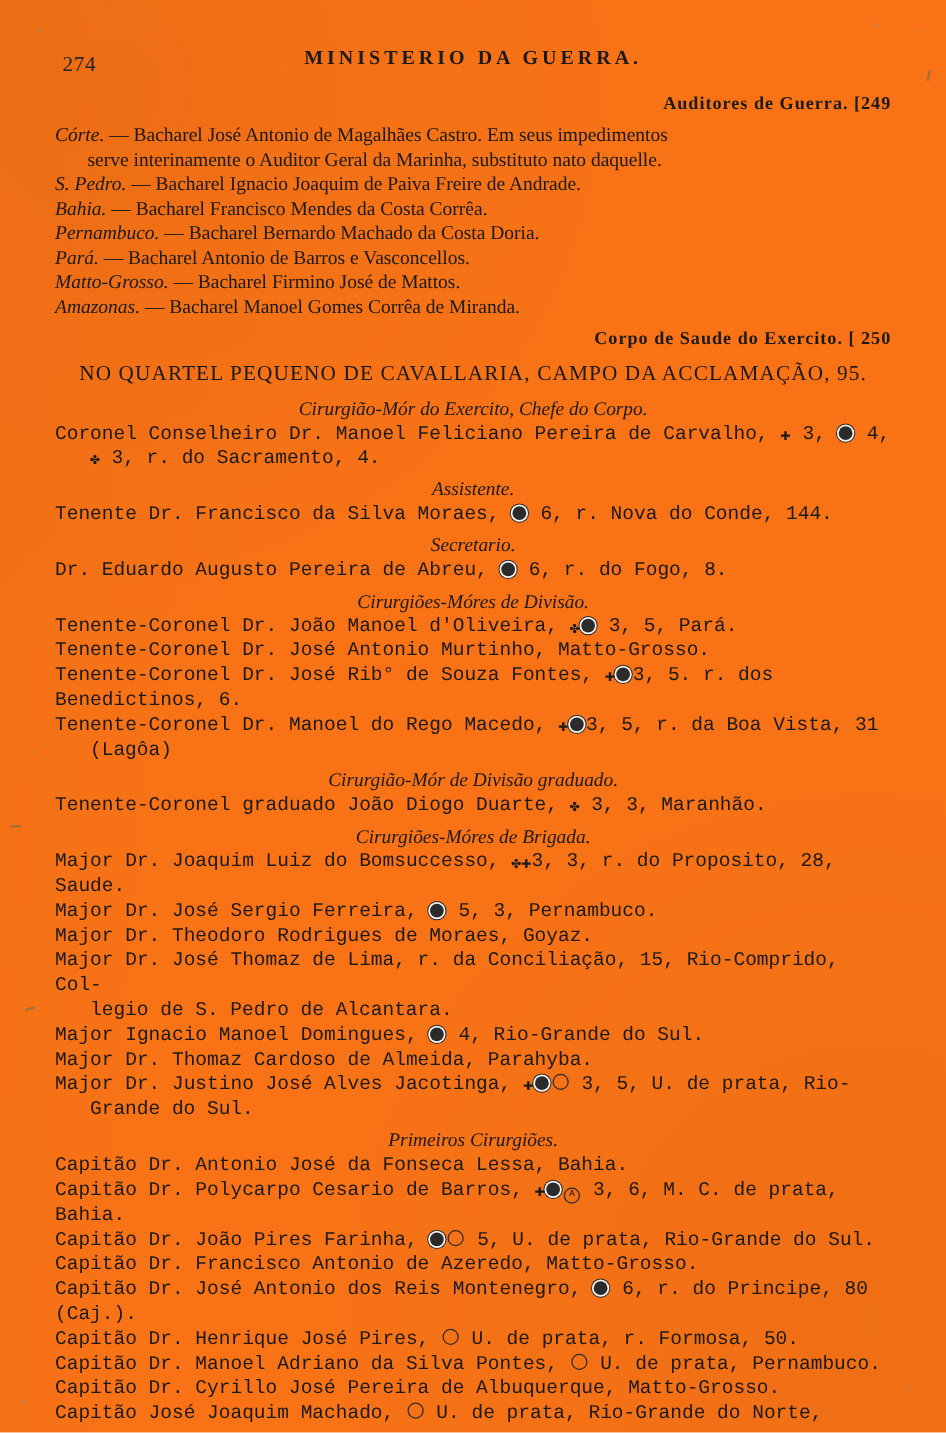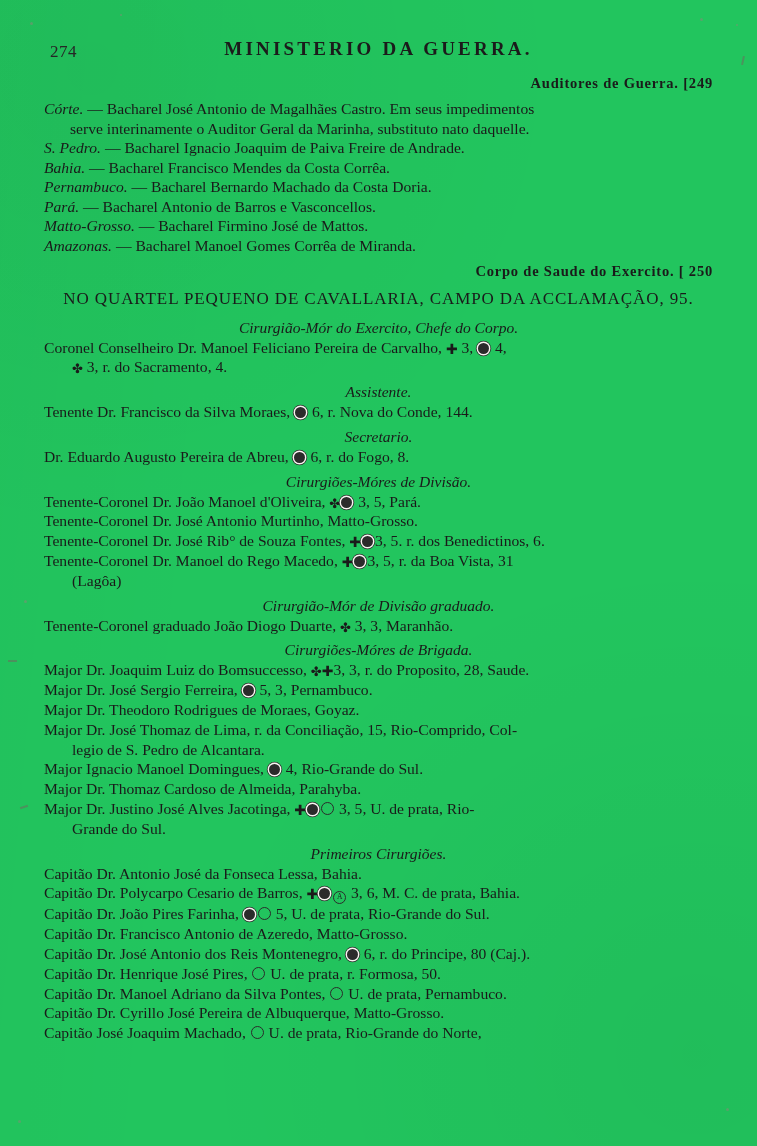--- a/index.html
+++ b/index.html
@@ -4,21 +4,21 @@
 <style>
   html, body {
     margin: 0;
     padding: 0;
     background: #ffffff;
   }
   .page {
     position: relative;
     width: 757px;
     height: 1146px;
-    background: #22c55e;
+    background: #f97316;
     overflow: hidden;
     font-family: "Liberation Serif", serif;
     color: #1a1a1a;
   }
   
   .page::before {
     content: "";
     position: absolute;
     inset: 0;
     background:
@@ -39,21 +39,21 @@
   .folio {
     position: absolute;
     left: 6px;
     top: 4px;
     font-size: 17px;
     letter-spacing: 0.5px;
     color: #262626;
   }
   .running-head {
     text-align: center;
-    font-size: 19px;
+    font-size: 16px;
     font-weight: bold;
     letter-spacing: 3.2px;
     color: #1b1b1b;
   }
 
   .section-head {
     text-align: right;
     font-size: 14.5px;
     font-weight: bold;
     letter-spacing: 0.8px;
@@ -96,20 +96,21 @@
     display: block;
     padding-left: 26px;
   }
 
   .list {
     font-size: 15.6px;
     line-height: 1.27;
   }
   .list .row {
     margin: 0;
+    font-family: Liberation Mono, monospace;
   }
   .list .row .cont {
     display: block;
     padding-left: 28px;
   }
 
   
   .g {
     display: inline-block;
     vertical-align: -1px;

